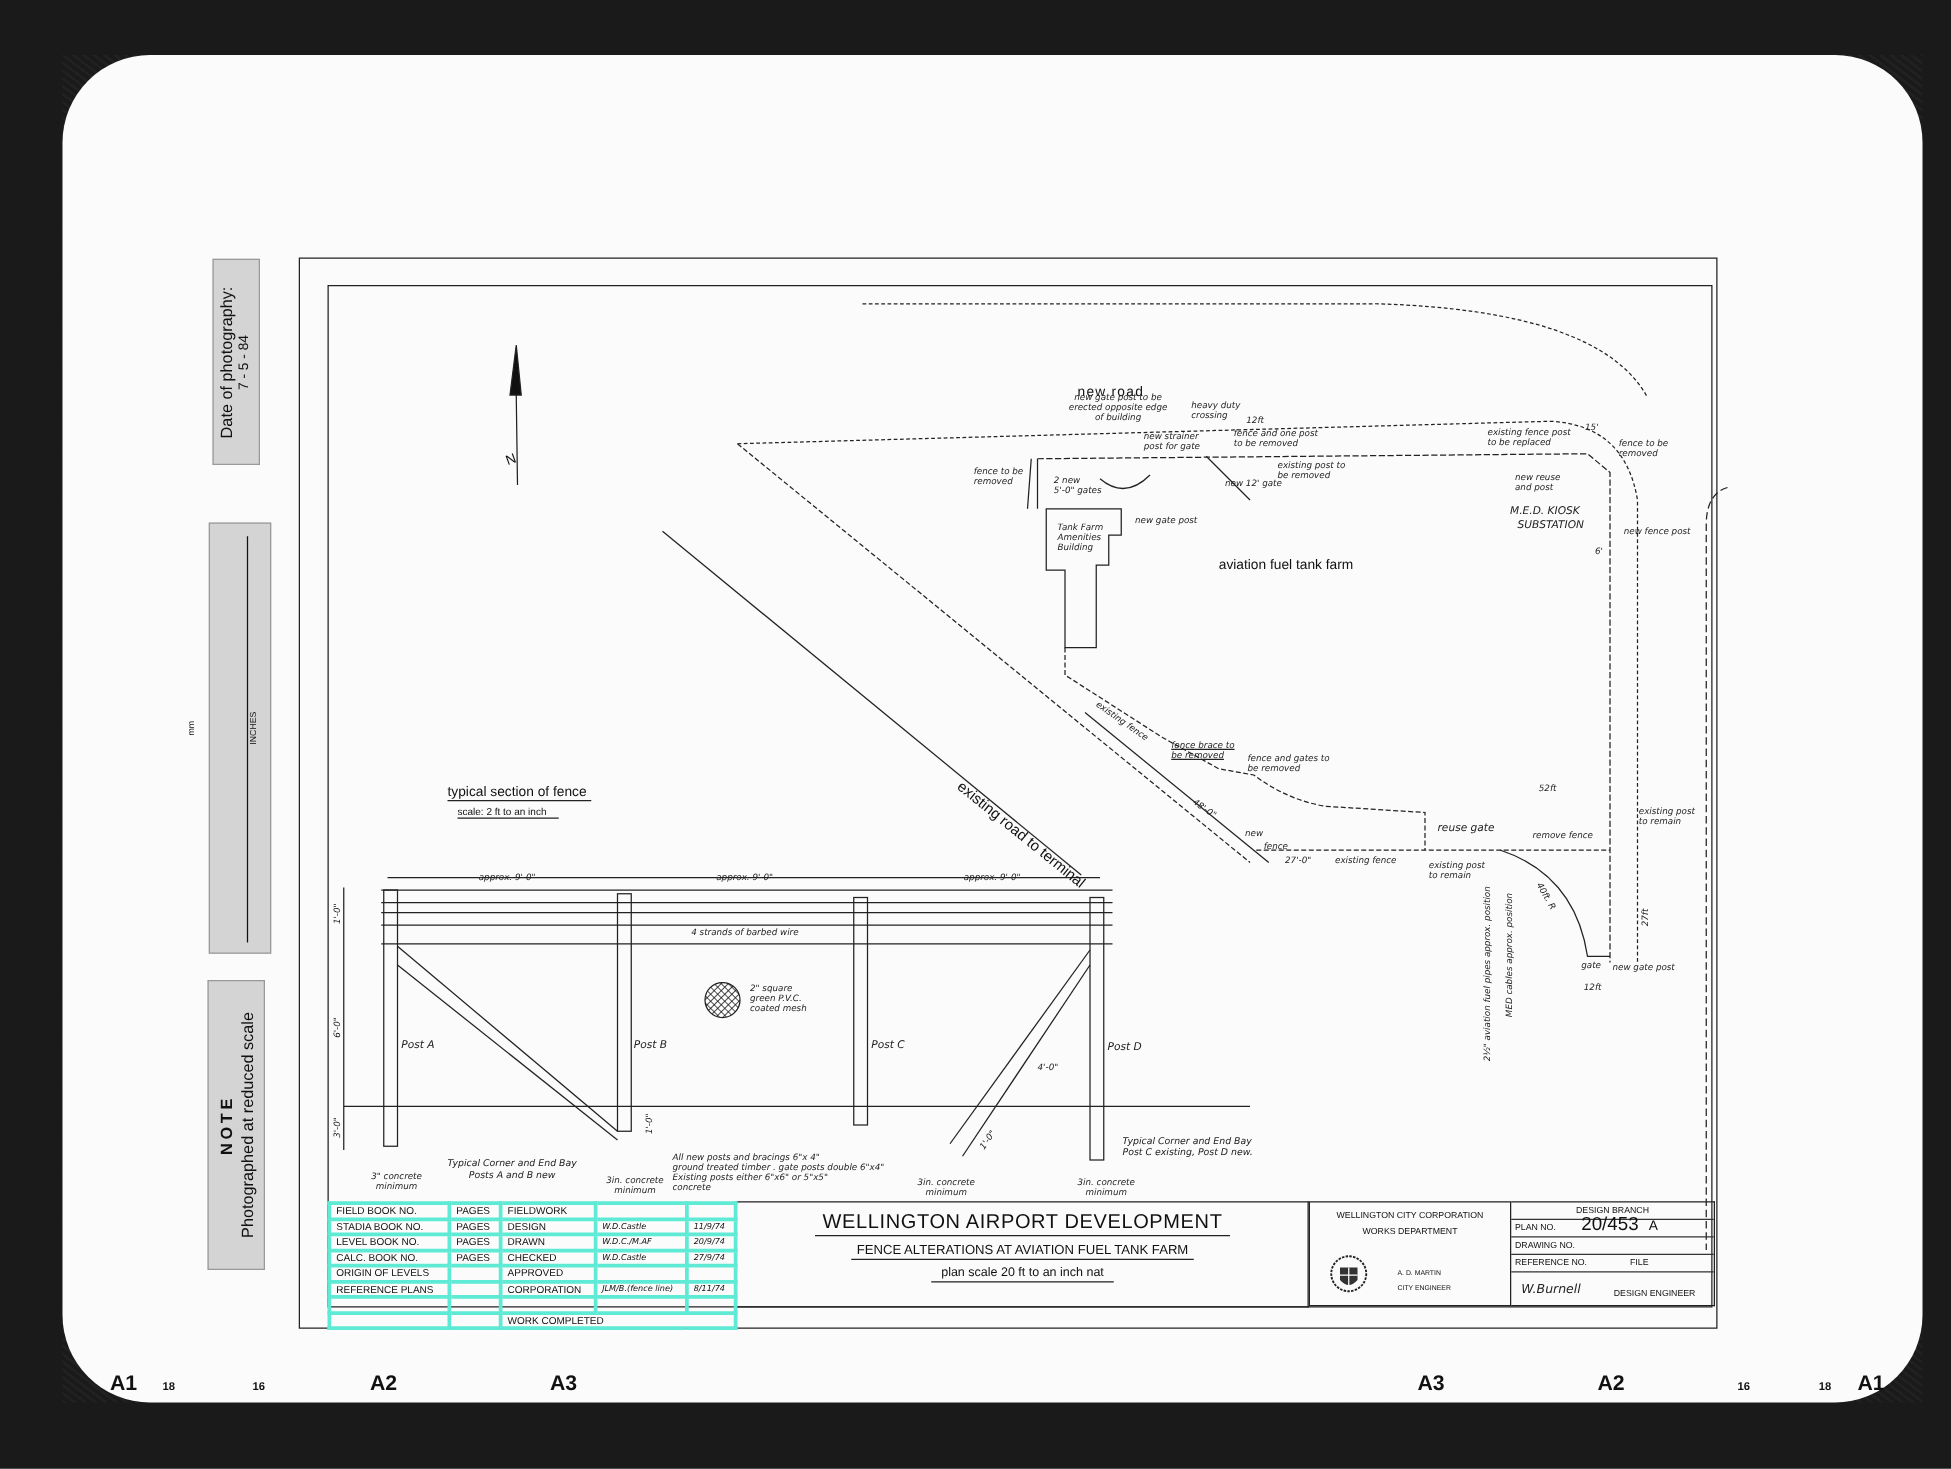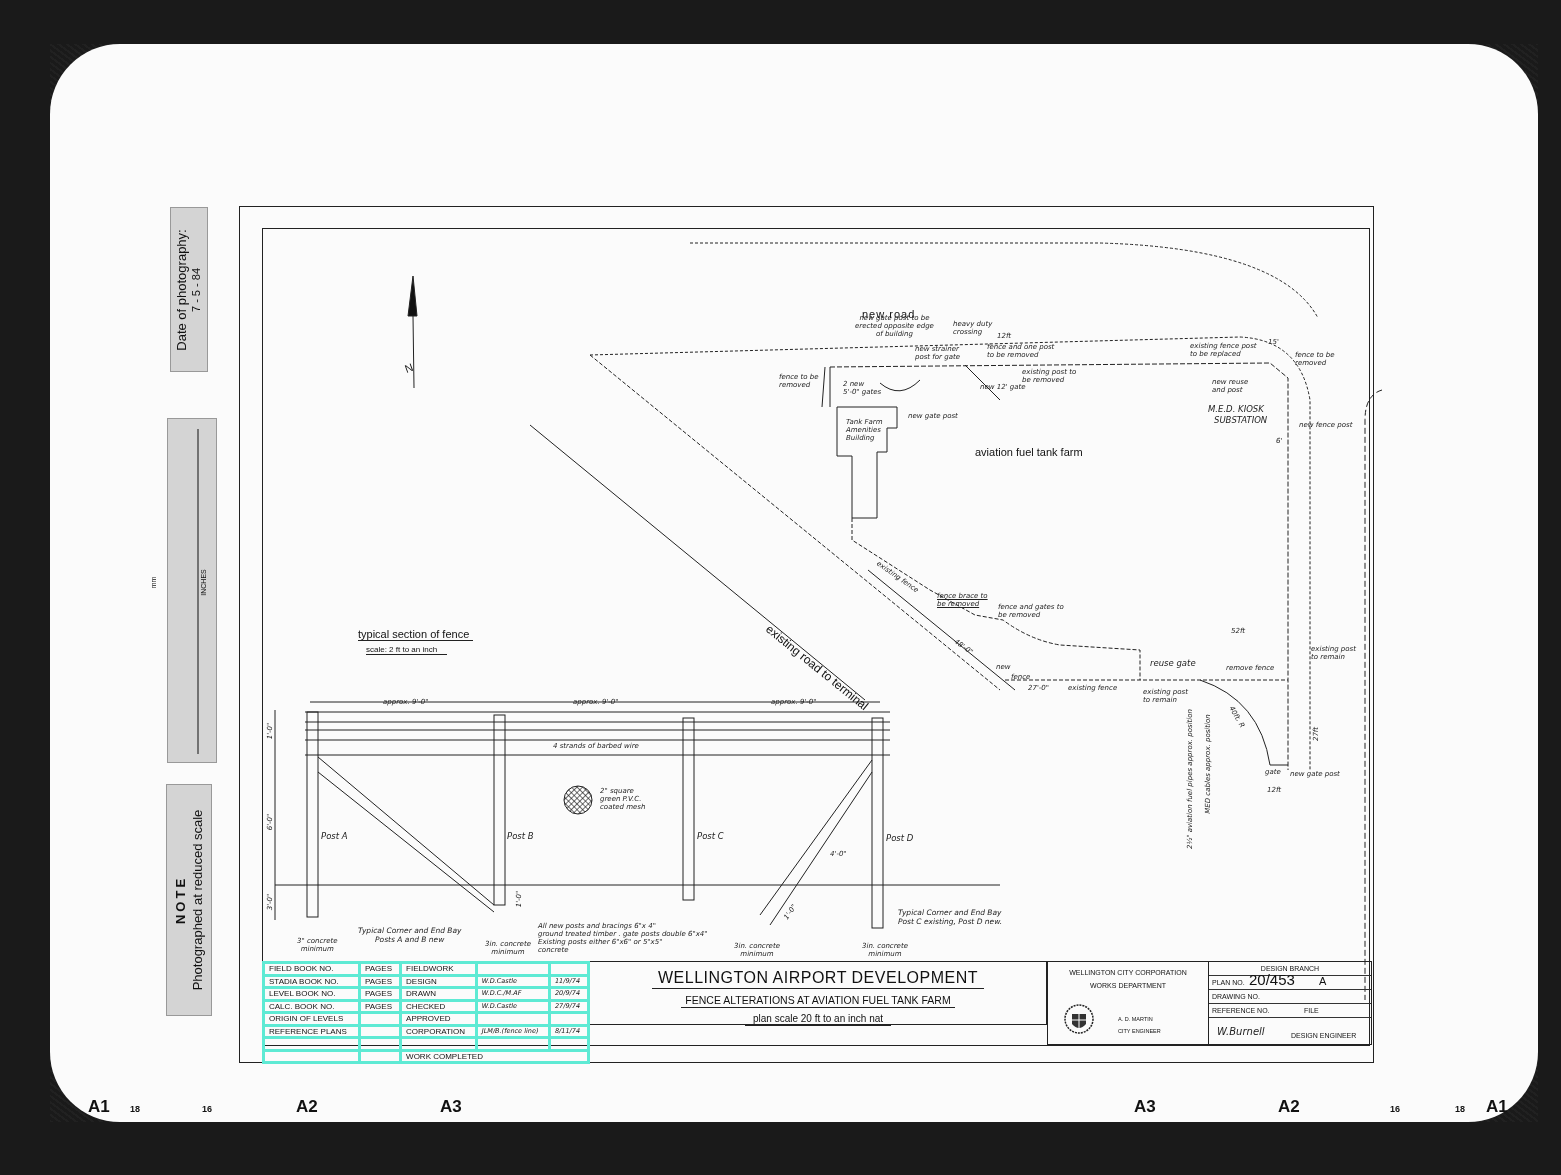--- a/index.html
+++ b/index.html
@@ -10,21 +10,21 @@
   .inner{position:absolute;left:262px;top:228px;width:1108px;height:818px;border:1.5px solid #222;box-sizing:border-box;}
   svg.draw{position:absolute;left:0;top:0;width:1561px;height:1175px;}
   .lbl{position:absolute;white-space:nowrap;}
   .hand{font-family:"DejaVu Sans",sans-serif;font-style:italic;font-size:7px;line-height:8px;color:#222;}
   .handlg{font-family:"DejaVu Sans",sans-serif;font-style:italic;font-size:8.5px;color:#222;}
   .sideTab{position:absolute;background:#d4d4d4;border:1px solid #999;box-sizing:border-box;display:flex;align-items:center;justify-content:center;}
   .vert{transform:rotate(-90deg);white-space:nowrap;text-align:center;}
   .tb{position:absolute;border-collapse:collapse;font-size:8px;}
   .tb td{border:3px solid #5eead4;padding:0 4px;height:9.5px;line-height:9.5px;white-space:nowrap;}
   .tb td.h{font-style:italic;font-family:"DejaVu Sans",sans-serif;font-size:6.5px;margin-top:24px;}
-  .title-box{position:absolute;left:590px;top:961px;width:457px;height:64px;border:1.5px solid #222;border-left:none;box-sizing:border-box;text-align:center;}
+  .title-box{position:absolute;left:590px;top:961px;width:457px;height:85px;border:1.5px solid #222;border-left:none;box-sizing:border-box;text-align:center;}
   .t1{font-size:16px;letter-spacing:0.5px;margin-top:7px;display:inline-block;border-bottom:1.5px solid #222;padding:0 6px 1px;}
   .t2{font-size:10.5px;margin-top:5px;display:inline-block;border-bottom:1.5px solid #222;padding:0 4px 1px;}
   .t3{font-size:10px;margin-top:4px;display:inline-block;border-bottom:1.5px solid #222;padding:0 8px 1px;}
   .corp{position:absolute;left:1047px;top:961px;width:162px;height:84px;border:1.5px solid #222;box-sizing:border-box;font-size:7px;text-align:center;}
   .branch{position:absolute;left:1209px;top:961px;width:163px;height:84px;border:1.5px solid #222;border-left:none;box-sizing:border-box;font-size:7px;}
   .branch .row{border-bottom:1px solid #333;height:13px;line-height:13px;padding-left:3px;position:relative;}
   .marg{position:absolute;font-weight:bold;color:#111;}
 </style>
 </head>
 <body>
@@ -329,21 +329,21 @@
       <line x1="10" y1="18" x2="24" y2="18" stroke="#fff"></line>
   </svg>
   <div style="position:absolute;left:70px;top:54px;font-size:5.5px;">A. D. MARTIN</div>
   <div style="position:absolute;left:70px;top:66px;font-size:5.5px;">CITY ENGINEER</div>
 </div>
 
 <div class="branch">
   <div class="row" style="text-align:center;padding:0;">DESIGN BRANCH</div>
   <div class="row">
     <span>PLAN NO.</span>
-    <span style="position:absolute;left:40px;top:-3px;font-size:15px;">20/453</span>
+    <span style="position:absolute;left:56px;top:-3px;font-size:15px;">20/453</span>
     <span style="position:absolute;left:110px;top:-1px;font-size:11px;">A</span>
   </div>
   <div class="row">DRAWING NO.</div>
   <div class="row">
     <span>REFERENCE NO.</span>
     <span style="position:absolute;left:95px;">FILE</span>
   </div>
   <div style="position:relative;height:28px;">
     <span class="handlg" style="position:absolute;left:8px;top:8px;font-size:10px;">W.Burnell</span>
     <span style="position:absolute;left:82px;top:14px;">DESIGN ENGINEER</span>

